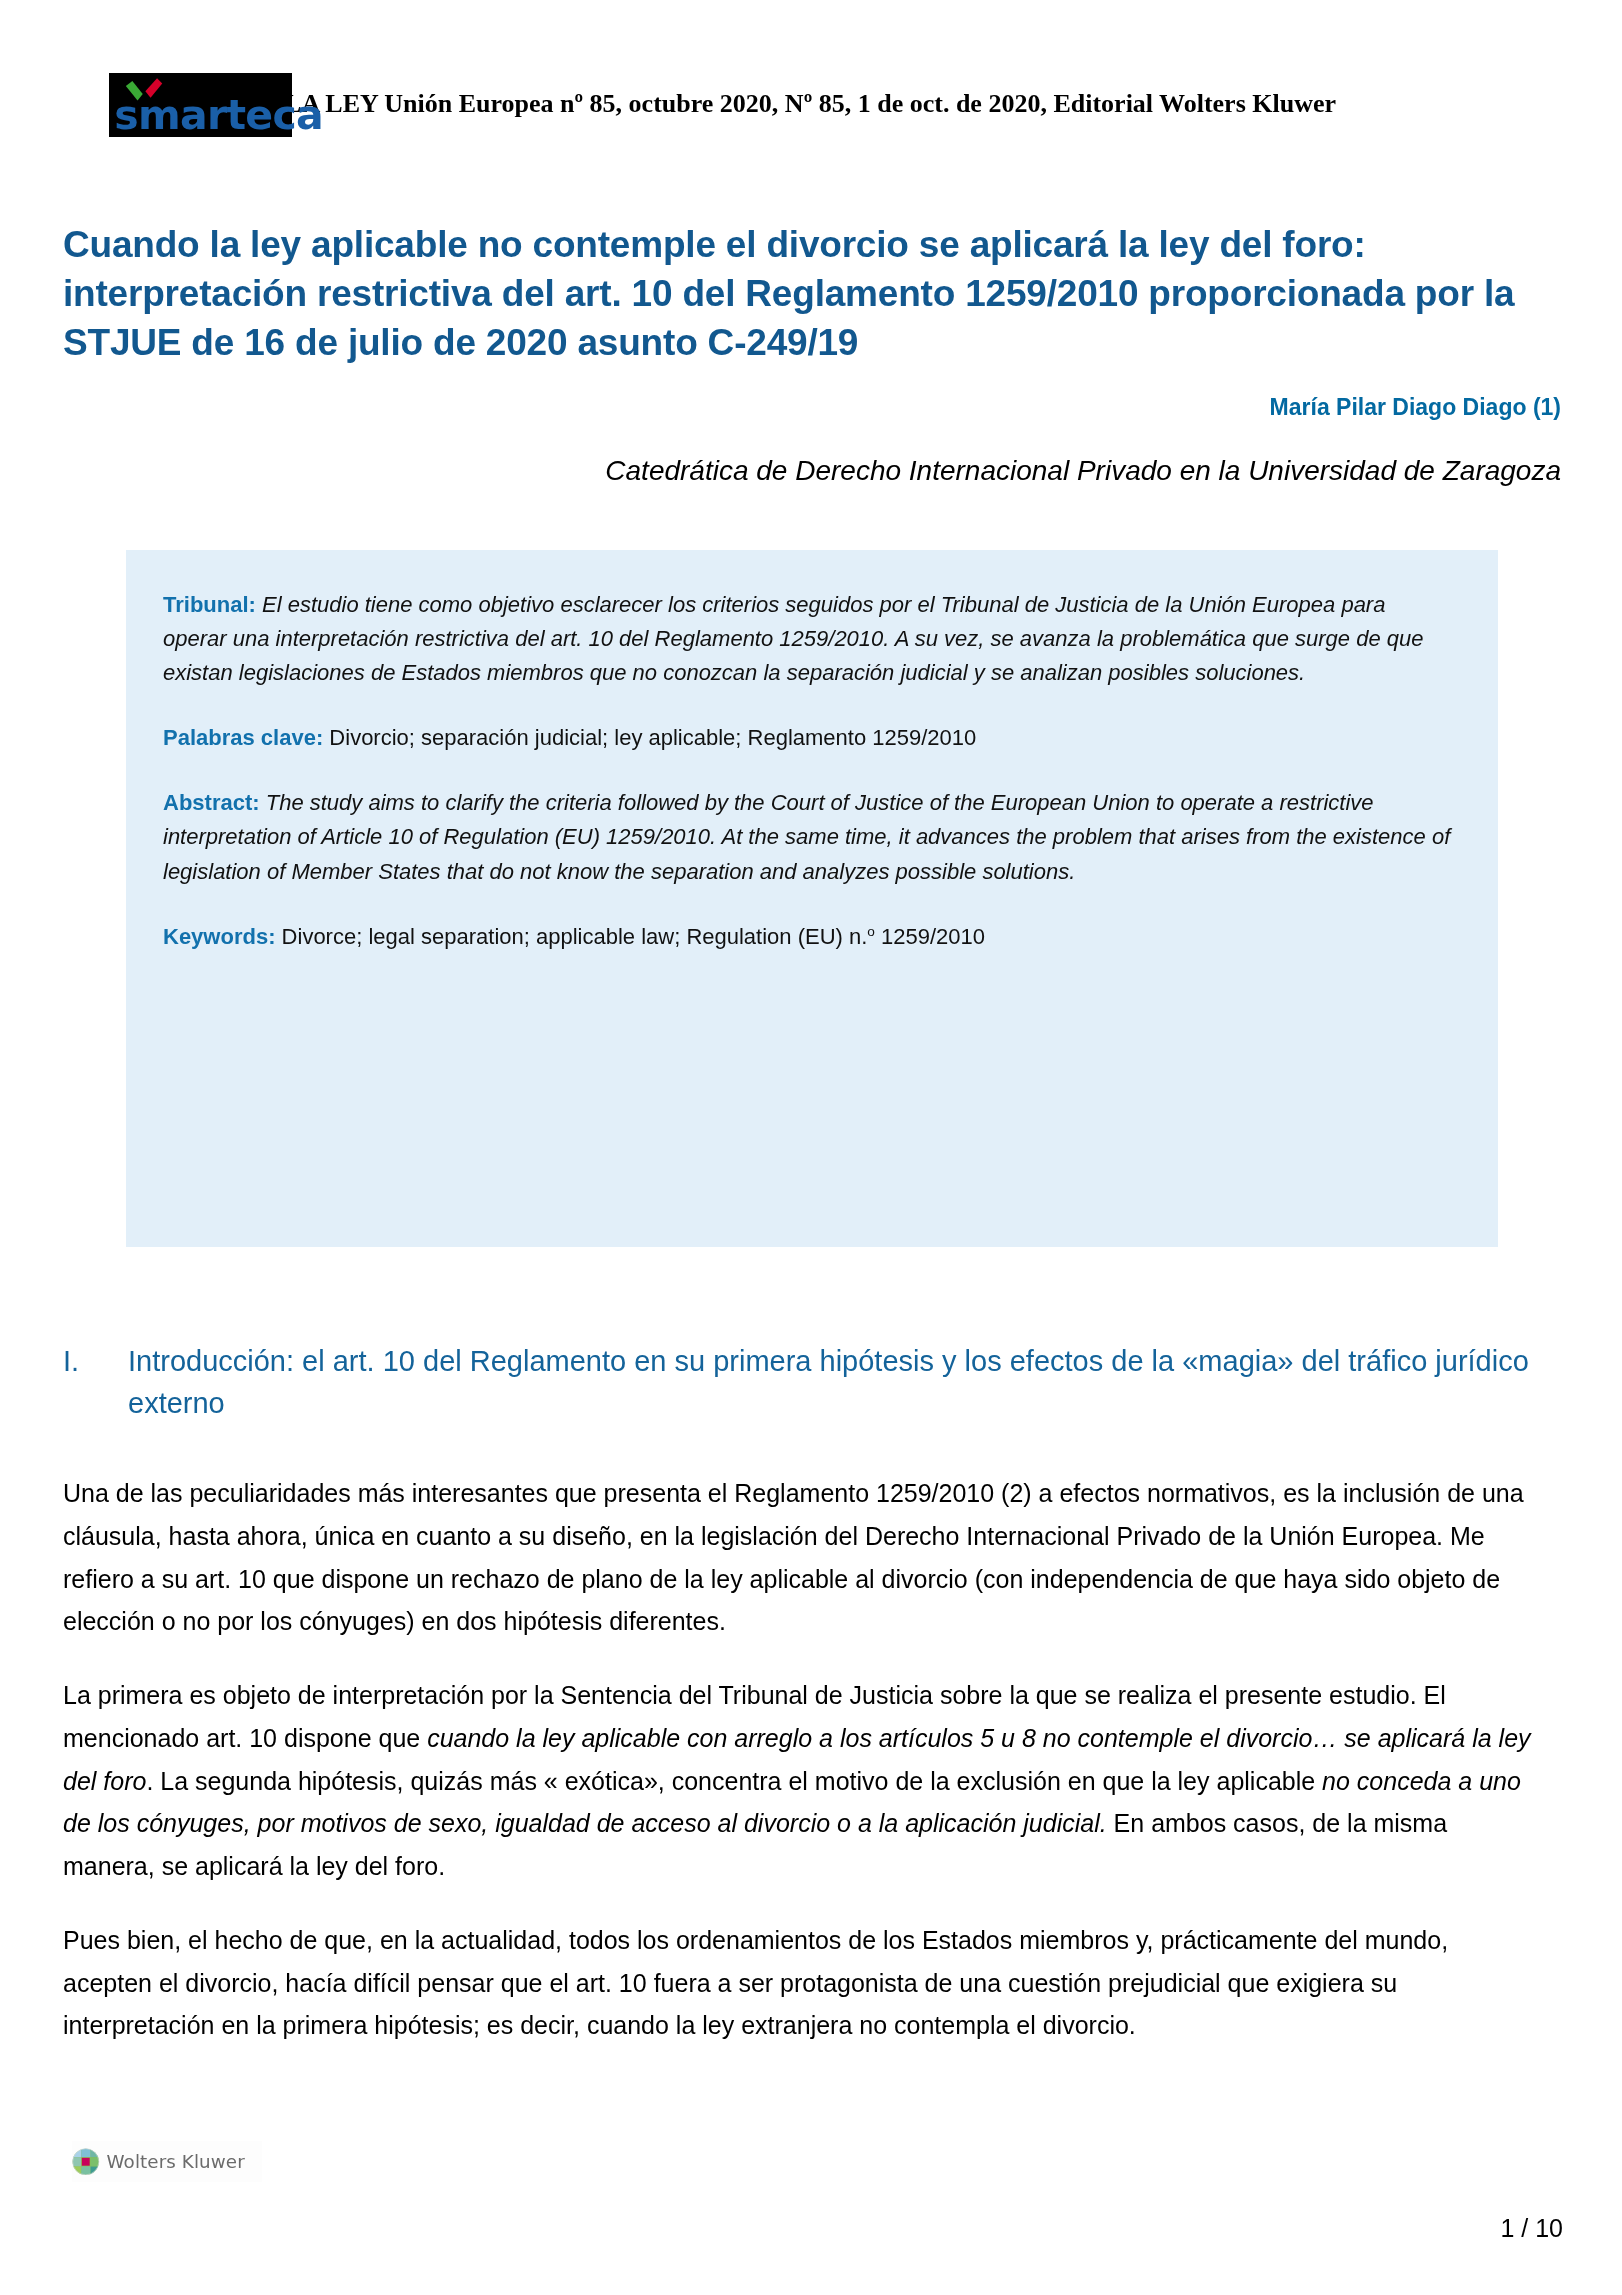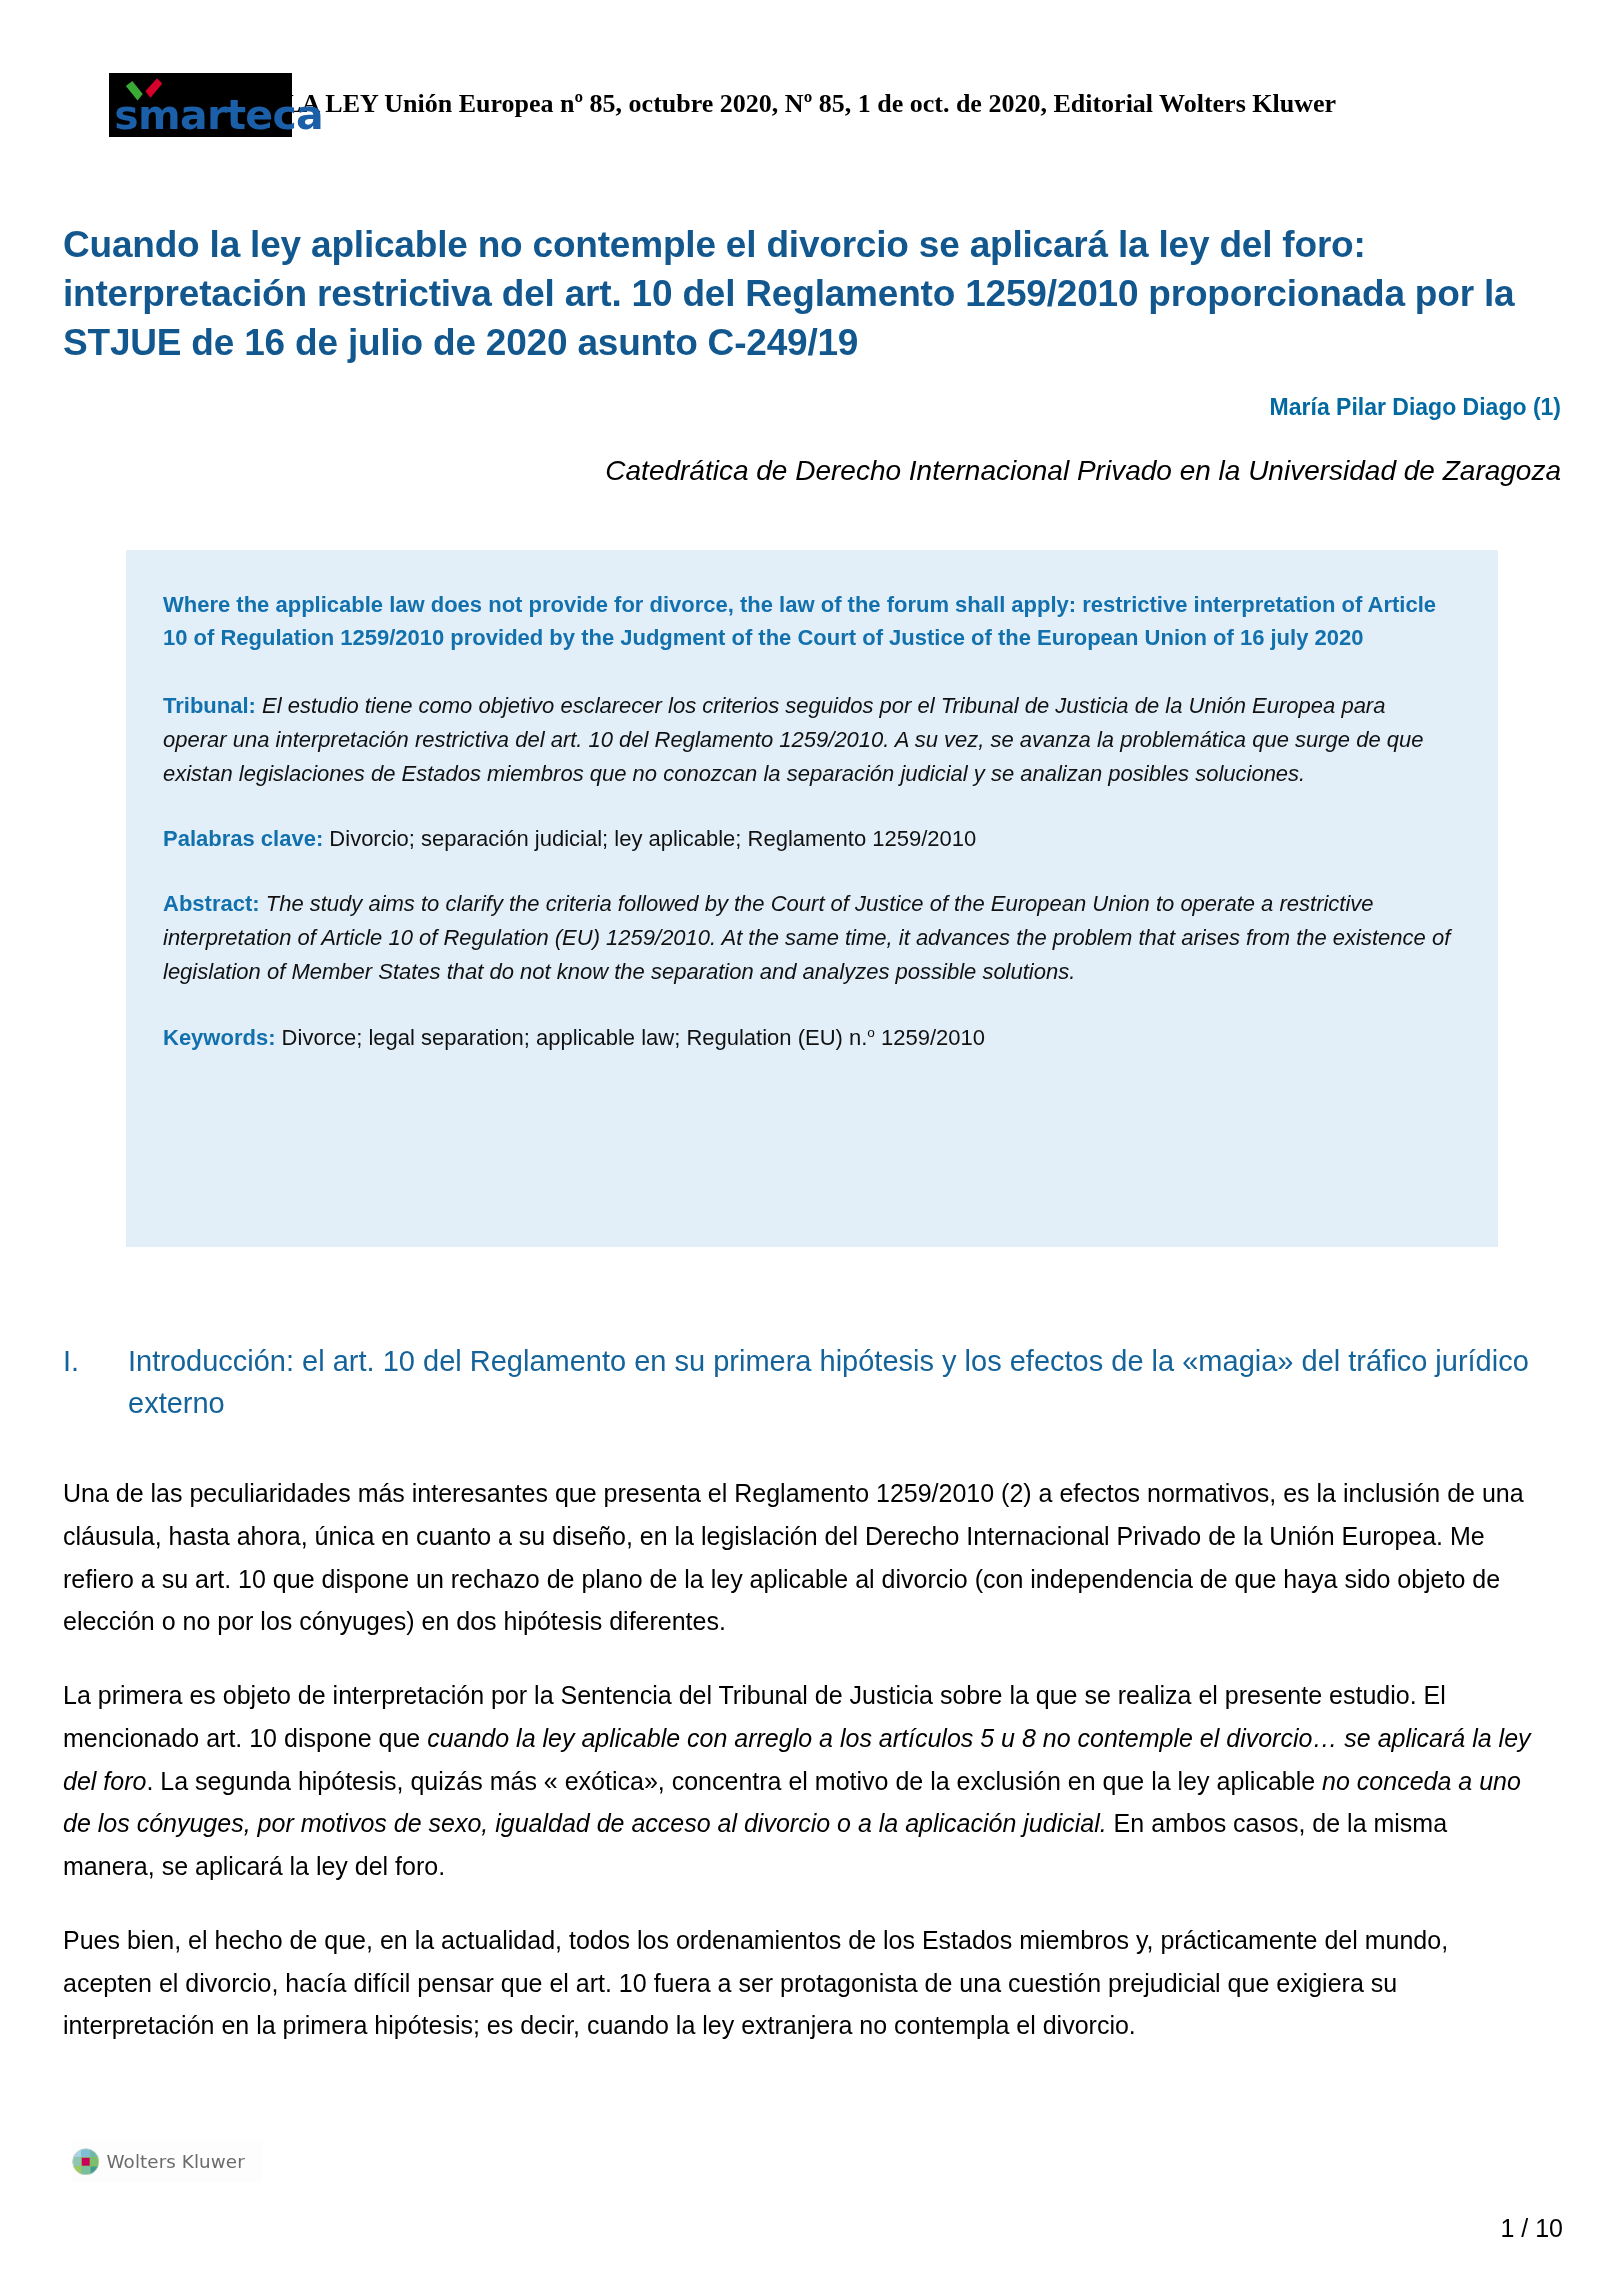--- a/index.html
+++ b/index.html
@@ -223,21 +223,20 @@
     </div>
     <div class="journal-line">LA LEY Unión Europea nº 85, octubre 2020, Nº 85, 1 de oct. de 2020, Editorial Wolters Kluwer</div>
   </div>
 
   <h1 class="doc-title">Cuando la ley aplicable no contemple el divorcio se aplicará la ley del foro: interpretación restrictiva del art. 10 del Reglamento 1259/2010 proporcionada por la STJUE de 16 de julio de 2020 asunto C-249/19</h1>
 
   <div class="author-name">María Pilar Diago Diago (1)</div>
   <div class="author-affil">Catedrática de Derecho Internacional Privado en la Universidad de Zaragoza</div>
 
   <div class="abstract-box">
-    <div class="abstract-en-title">Where the applicable law does not provide for divorce, the law of the forum shall apply: restrictive interpretation of Article 10 of Regulation 1259/2010 provided by the Judgment of the Court of Justice of the European Union of 16 july 2020</div>
 
     <p class="abs-block">
       <span class="abs-label">Tribunal:</span>
       <span class="abs-italic">El estudio tiene como objetivo esclarecer los criterios seguidos por el Tribunal de Justicia de la Unión Europea para operar una interpretación restrictiva del art. 10 del Reglamento 1259/2010. A su vez, se avanza la problemática que surge de que existan legislaciones de Estados miembros que no conozcan la separación judicial y se analizan posibles soluciones.</span>
     </p>
 
     <p class="abs-block">
       <span class="abs-label">Palabras clave:</span>
       <span>Divorcio; separación judicial; ley aplicable; Reglamento 1259/2010</span>
     </p>

